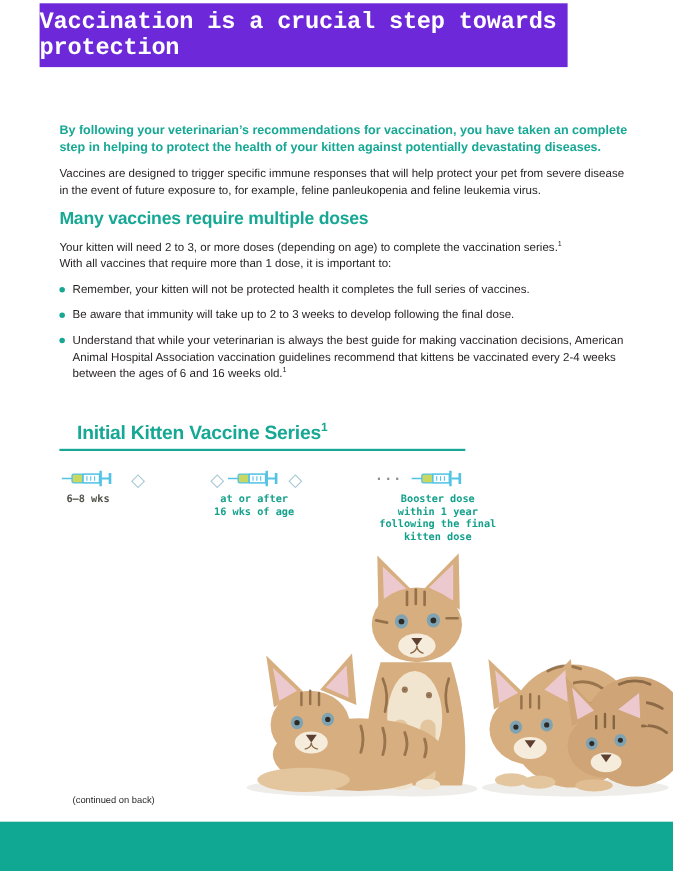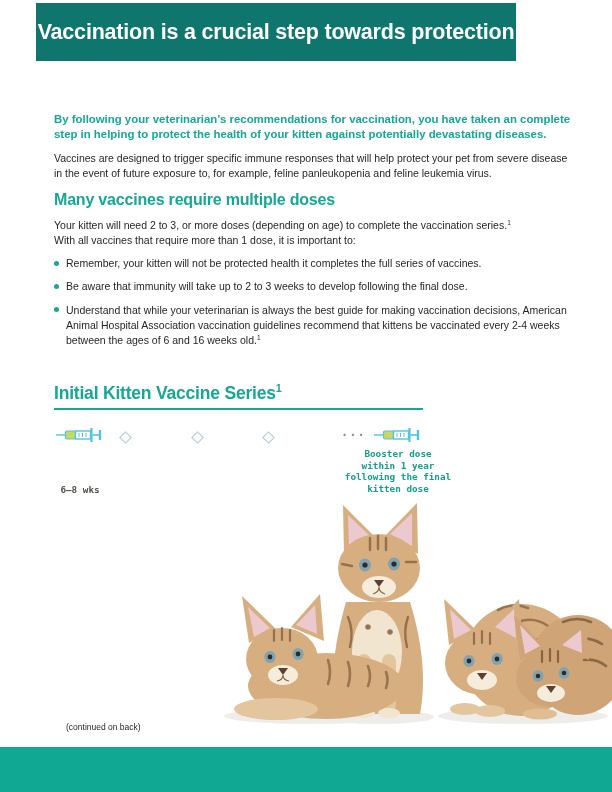--- a/index.html
+++ b/index.html
@@ -3,21 +3,21 @@
 <meta charset="utf-8">
 <style>
   html,body { margin:0; padding:0; background:#ffffff; }
   .page {
     position:relative; width:612px; height:792px; background:#ffffff;
     font-family:"Liberation Sans", sans-serif; color:#231f20; overflow:hidden;
   }
   
   .banner {
     position:absolute; left:36px; top:3px; width:480px; height:58px;
-    background:#0f766e; display:flex; align-items:center; justify-content:center;
+    background:#6d28d9; display:flex; align-items:center; justify-content:center;font-family:Liberation Mono, monospace;
   }
   .banner h1 {
     margin:0; color:#ffffff; font-size:21.5px; font-weight:bold; letter-spacing:-0.2px;
   }
   
   .h-congrats {
     position:absolute; left:54px; top:86px; margin:0;
     color:#16a894; font-size:21px; font-weight:bold; letter-spacing:-0.2px;
   }
   .intro-bold {
@@ -41,21 +41,21 @@
     list-style:none; font-size:10.5px; line-height:1.42;
   }
   .bullets li { position:relative; padding-left:12px; margin-bottom:8.5px; }
   .bullets li .dot {
     position:absolute; left:0; top:4.5px; width:5px; height:5px; border-radius:50%;
     background:#16a894;
   }
   sup { font-size:0.62em; vertical-align:super; line-height:0; }
   
   .h-series {
-    position:absolute; left:54px; top:383px; margin:0;
+    position:absolute; left:70px; top:383px; margin:0;
     color:#16a894; font-size:17.5px; font-weight:bold; letter-spacing:-0.2px;
   }
   .series-rule {
     position:absolute; left:54px; top:408px; width:369px; height:2px; background:#16a894;
   }
   .timeline { position:absolute; left:0; top:426px; width:612px; height:80px; }
   .tl-step { position:absolute; top:0; display:flex; flex-direction:column; align-items:center; }
   .tl-step .syr { height:18px; }
   .tl-label {
     margin-top:4px; font-family:"DejaVu Sans Mono", monospace; font-weight:bold;
@@ -101,40 +101,55 @@
     <li><span class="dot"></span><span>Remember, your kitten will not be protected health it completes the full series of vaccines.</span><sup></sup></li>
     <li><span class="dot"></span><span>Be aware that immunity will take up to 2 to 3 weeks to develop following the final dose.</span><sup></sup></li>
     <li><span class="dot"></span><span>Understand that while your veterinarian is always the best guide for making vaccination decisions, American Animal Hospital Association vaccination guidelines recommend that kittens be vaccinated every 2-4 weeks between the ages of 6 and 16 weeks old.</span><sup>1</sup></li>
   </ul>
 
   <h2 class="h-series"><span>Initial Kitten Vaccine Series</span><sup>1</sup></h2>
   <div class="series-rule"></div>
 
   <div class="timeline">
 
-    <div class="tl-step" style="left:35px; width:90px;gap:36px;">
+    <div class="tl-step" style="left:35px; width:90px;">
       <svg class="syr" width="48" height="18" viewBox="0 0 48 18">
         <line x1="0" y1="9" x2="9.5" y2="9" stroke="#52c3e5" stroke-width="1.4"></line>
         <rect x="9.5" y="5" width="10" height="8" rx="1.5" fill="#c8d863" stroke="#52c3e5" stroke-width="1.2"></rect>
         <rect x="19.5" y="5" width="15" height="8" fill="#ffffff" stroke="#52c3e5" stroke-width="1.4"></rect>
         <line x1="23" y1="7" x2="23" y2="11" stroke="#52c3e5" stroke-width="1"></line>
         <line x1="26.5" y1="7" x2="26.5" y2="11" stroke="#52c3e5" stroke-width="1"></line>
         <line x1="30" y1="7" x2="30" y2="11" stroke="#52c3e5" stroke-width="1"></line>
         <line x1="35.5" y1="2" x2="35.5" y2="16" stroke="#52c3e5" stroke-width="2.2"></line>
         <line x1="36.5" y1="9" x2="43.5" y2="9" stroke="#52c3e5" stroke-width="1.6"></line>
         <line x1="44" y1="4" x2="44" y2="14" stroke="#52c3e5" stroke-width="2.4"></line>
       </svg>
       <div class="tl-label dark">6–8 wks</div>
     </div>
 
     <span class="tl-diamond" style="left:121px;"></span>
 
 
     <span class="tl-diamond" style="left:193px;"></span>
 
+    <div class="tl-step" style="left:181px; width:100px;">
+      <svg class="syr" width="48" height="18" viewBox="0 0 48 18">
+        <line x1="0" y1="9" x2="9.5" y2="9" stroke="#52c3e5" stroke-width="1.4"></line>
+        <rect x="9.5" y="5" width="10" height="8" rx="1.5" fill="#c8d863" stroke="#52c3e5" stroke-width="1.2"></rect>
+        <rect x="19.5" y="5" width="15" height="8" fill="#ffffff" stroke="#52c3e5" stroke-width="1.4"></rect>
+        <line x1="23" y1="7" x2="23" y2="11" stroke="#52c3e5" stroke-width="1"></line>
+        <line x1="26.5" y1="7" x2="26.5" y2="11" stroke="#52c3e5" stroke-width="1"></line>
+        <line x1="30" y1="7" x2="30" y2="11" stroke="#52c3e5" stroke-width="1"></line>
+        <line x1="35.5" y1="2" x2="35.5" y2="16" stroke="#52c3e5" stroke-width="2.2"></line>
+        <line x1="36.5" y1="9" x2="43.5" y2="9" stroke="#52c3e5" stroke-width="1.6"></line>
+        <line x1="44" y1="4" x2="44" y2="14" stroke="#52c3e5" stroke-width="2.4"></line>
+      </svg>
+      <div class="tl-label teal">at or after
+16 wks of age</div>
+    </div>
 
     <span class="tl-diamond" style="left:264px;"></span>
 
 
     <span class="tl-dots" style="left:341px;">...</span>
 
     <div class="tl-step" style="left:336px; width:124px;align-items:center;">
       <svg class="syr" width="48" height="18" viewBox="0 0 48 18">
         <line x1="0" y1="9" x2="9.5" y2="9" stroke="#52c3e5" stroke-width="1.4"></line>
         <rect x="9.5" y="5" width="10" height="8" rx="1.5" fill="#c8d863" stroke="#52c3e5" stroke-width="1.2"></rect>

